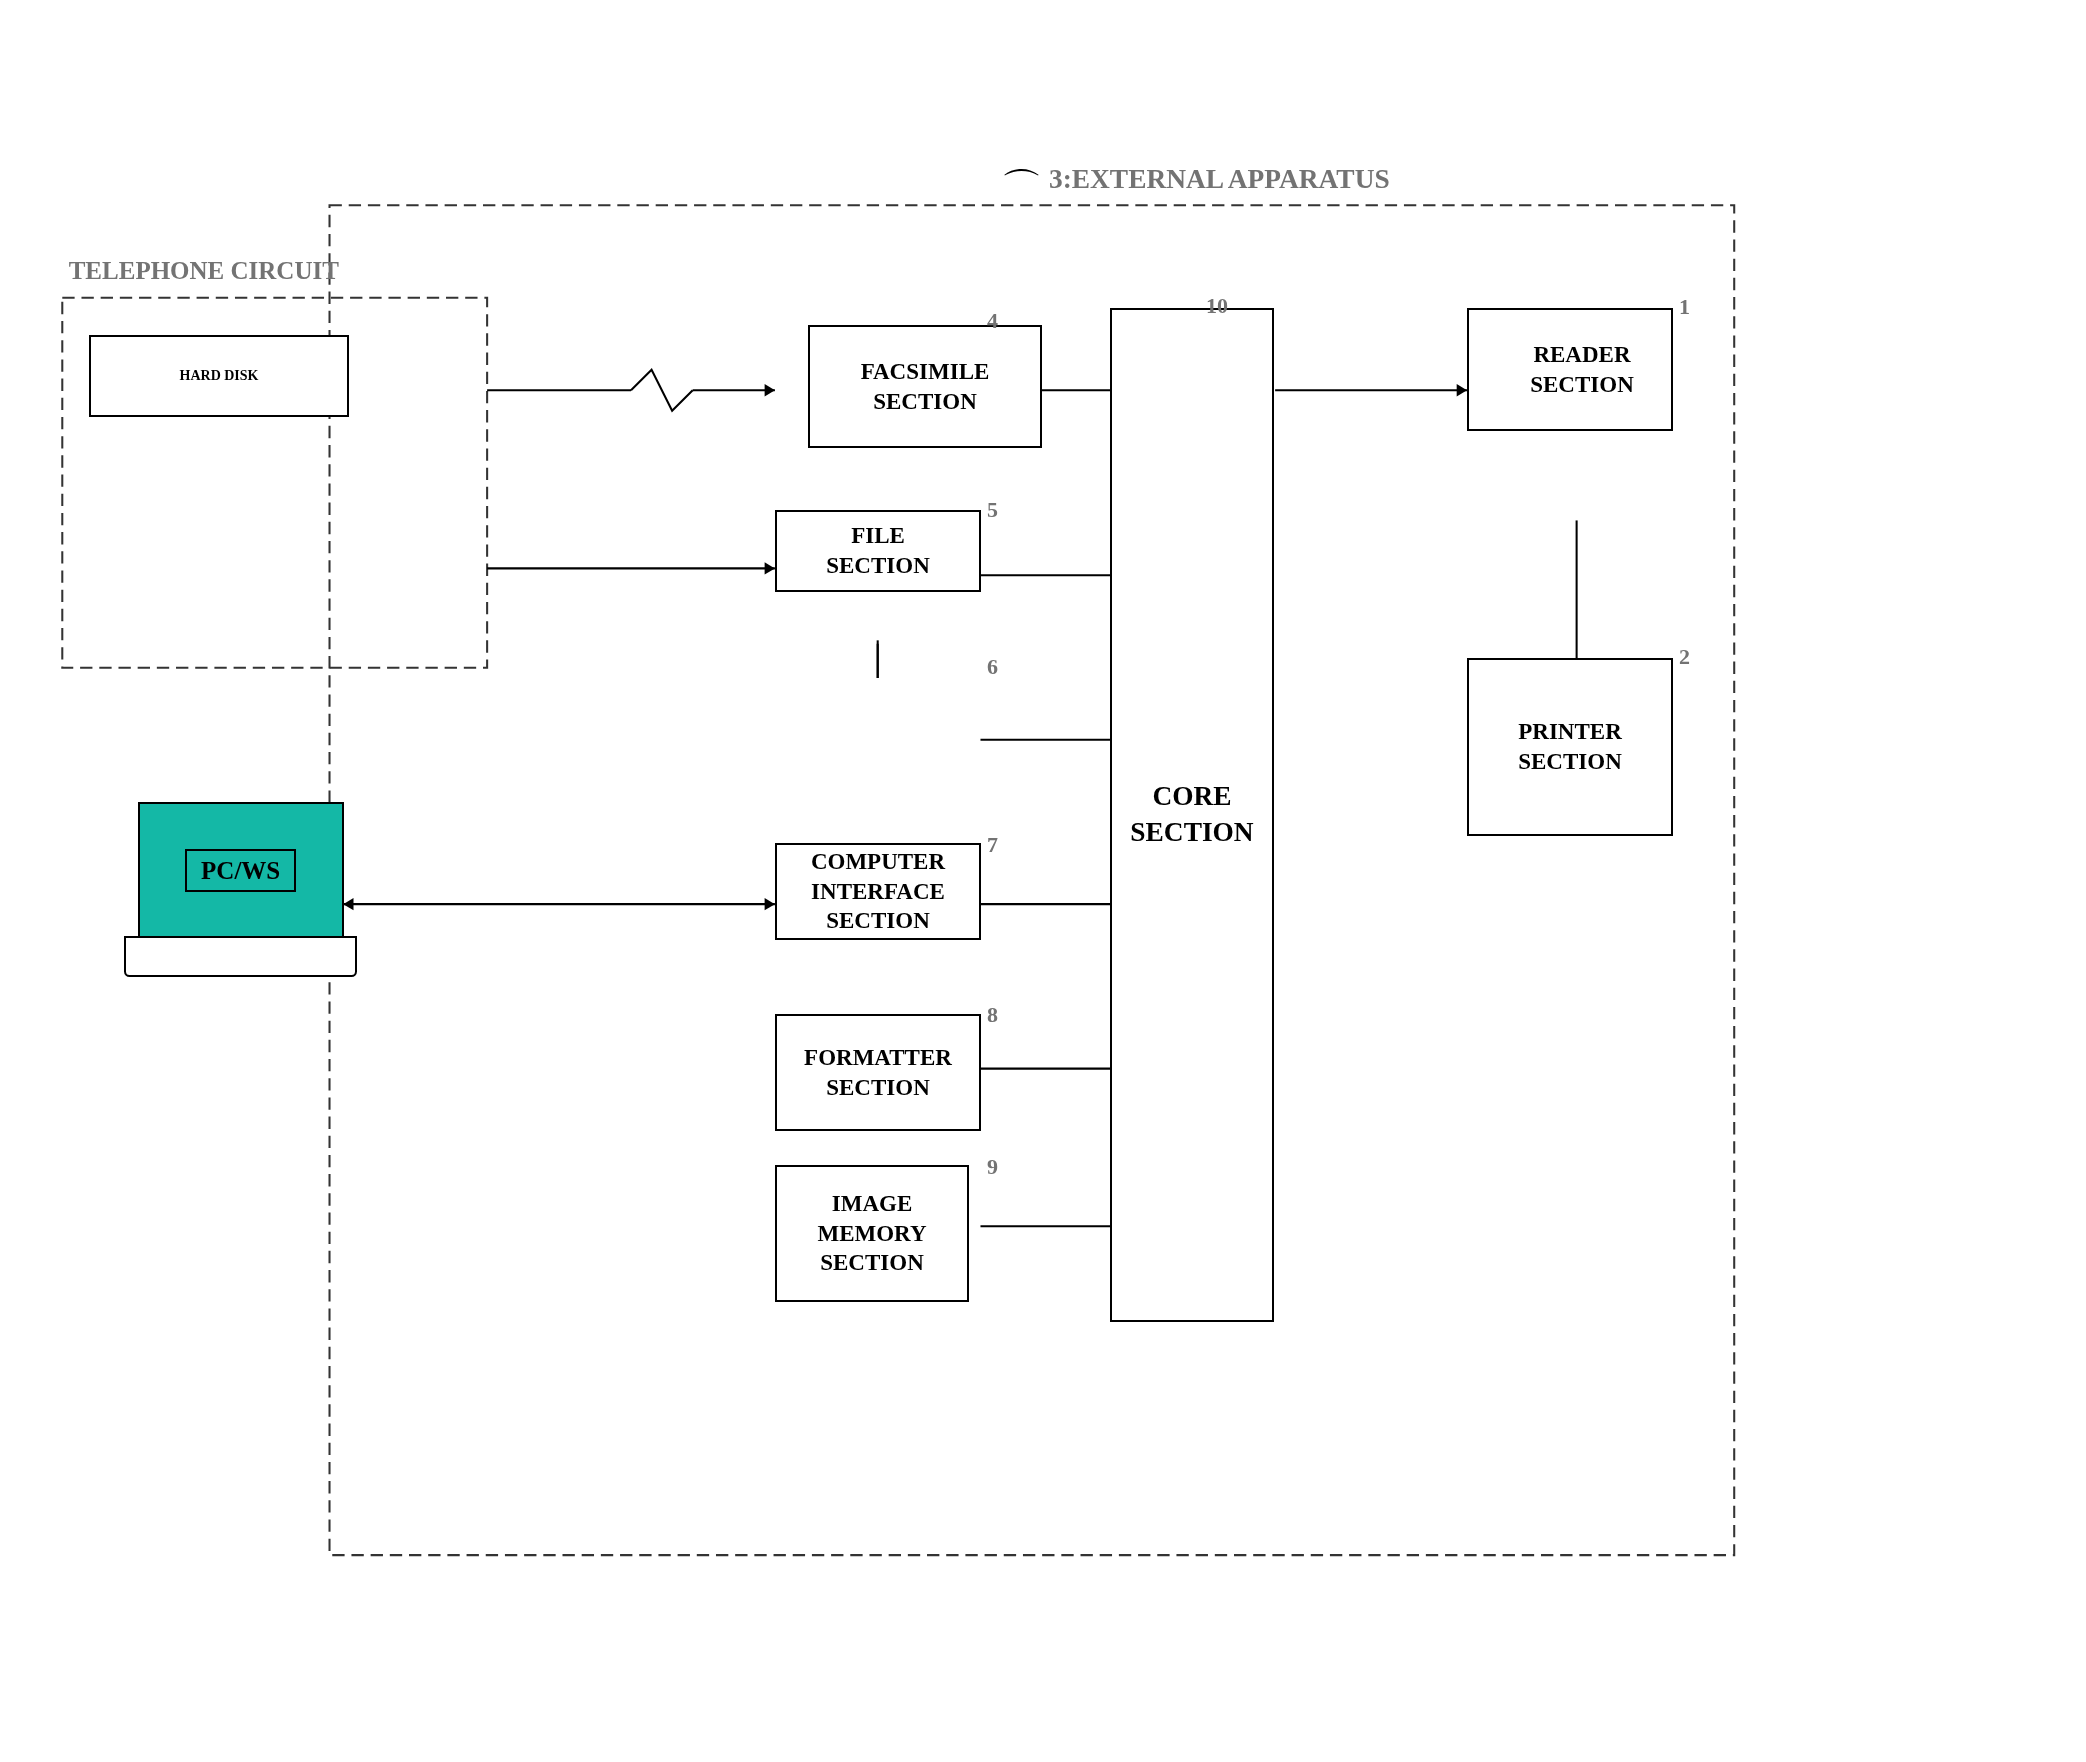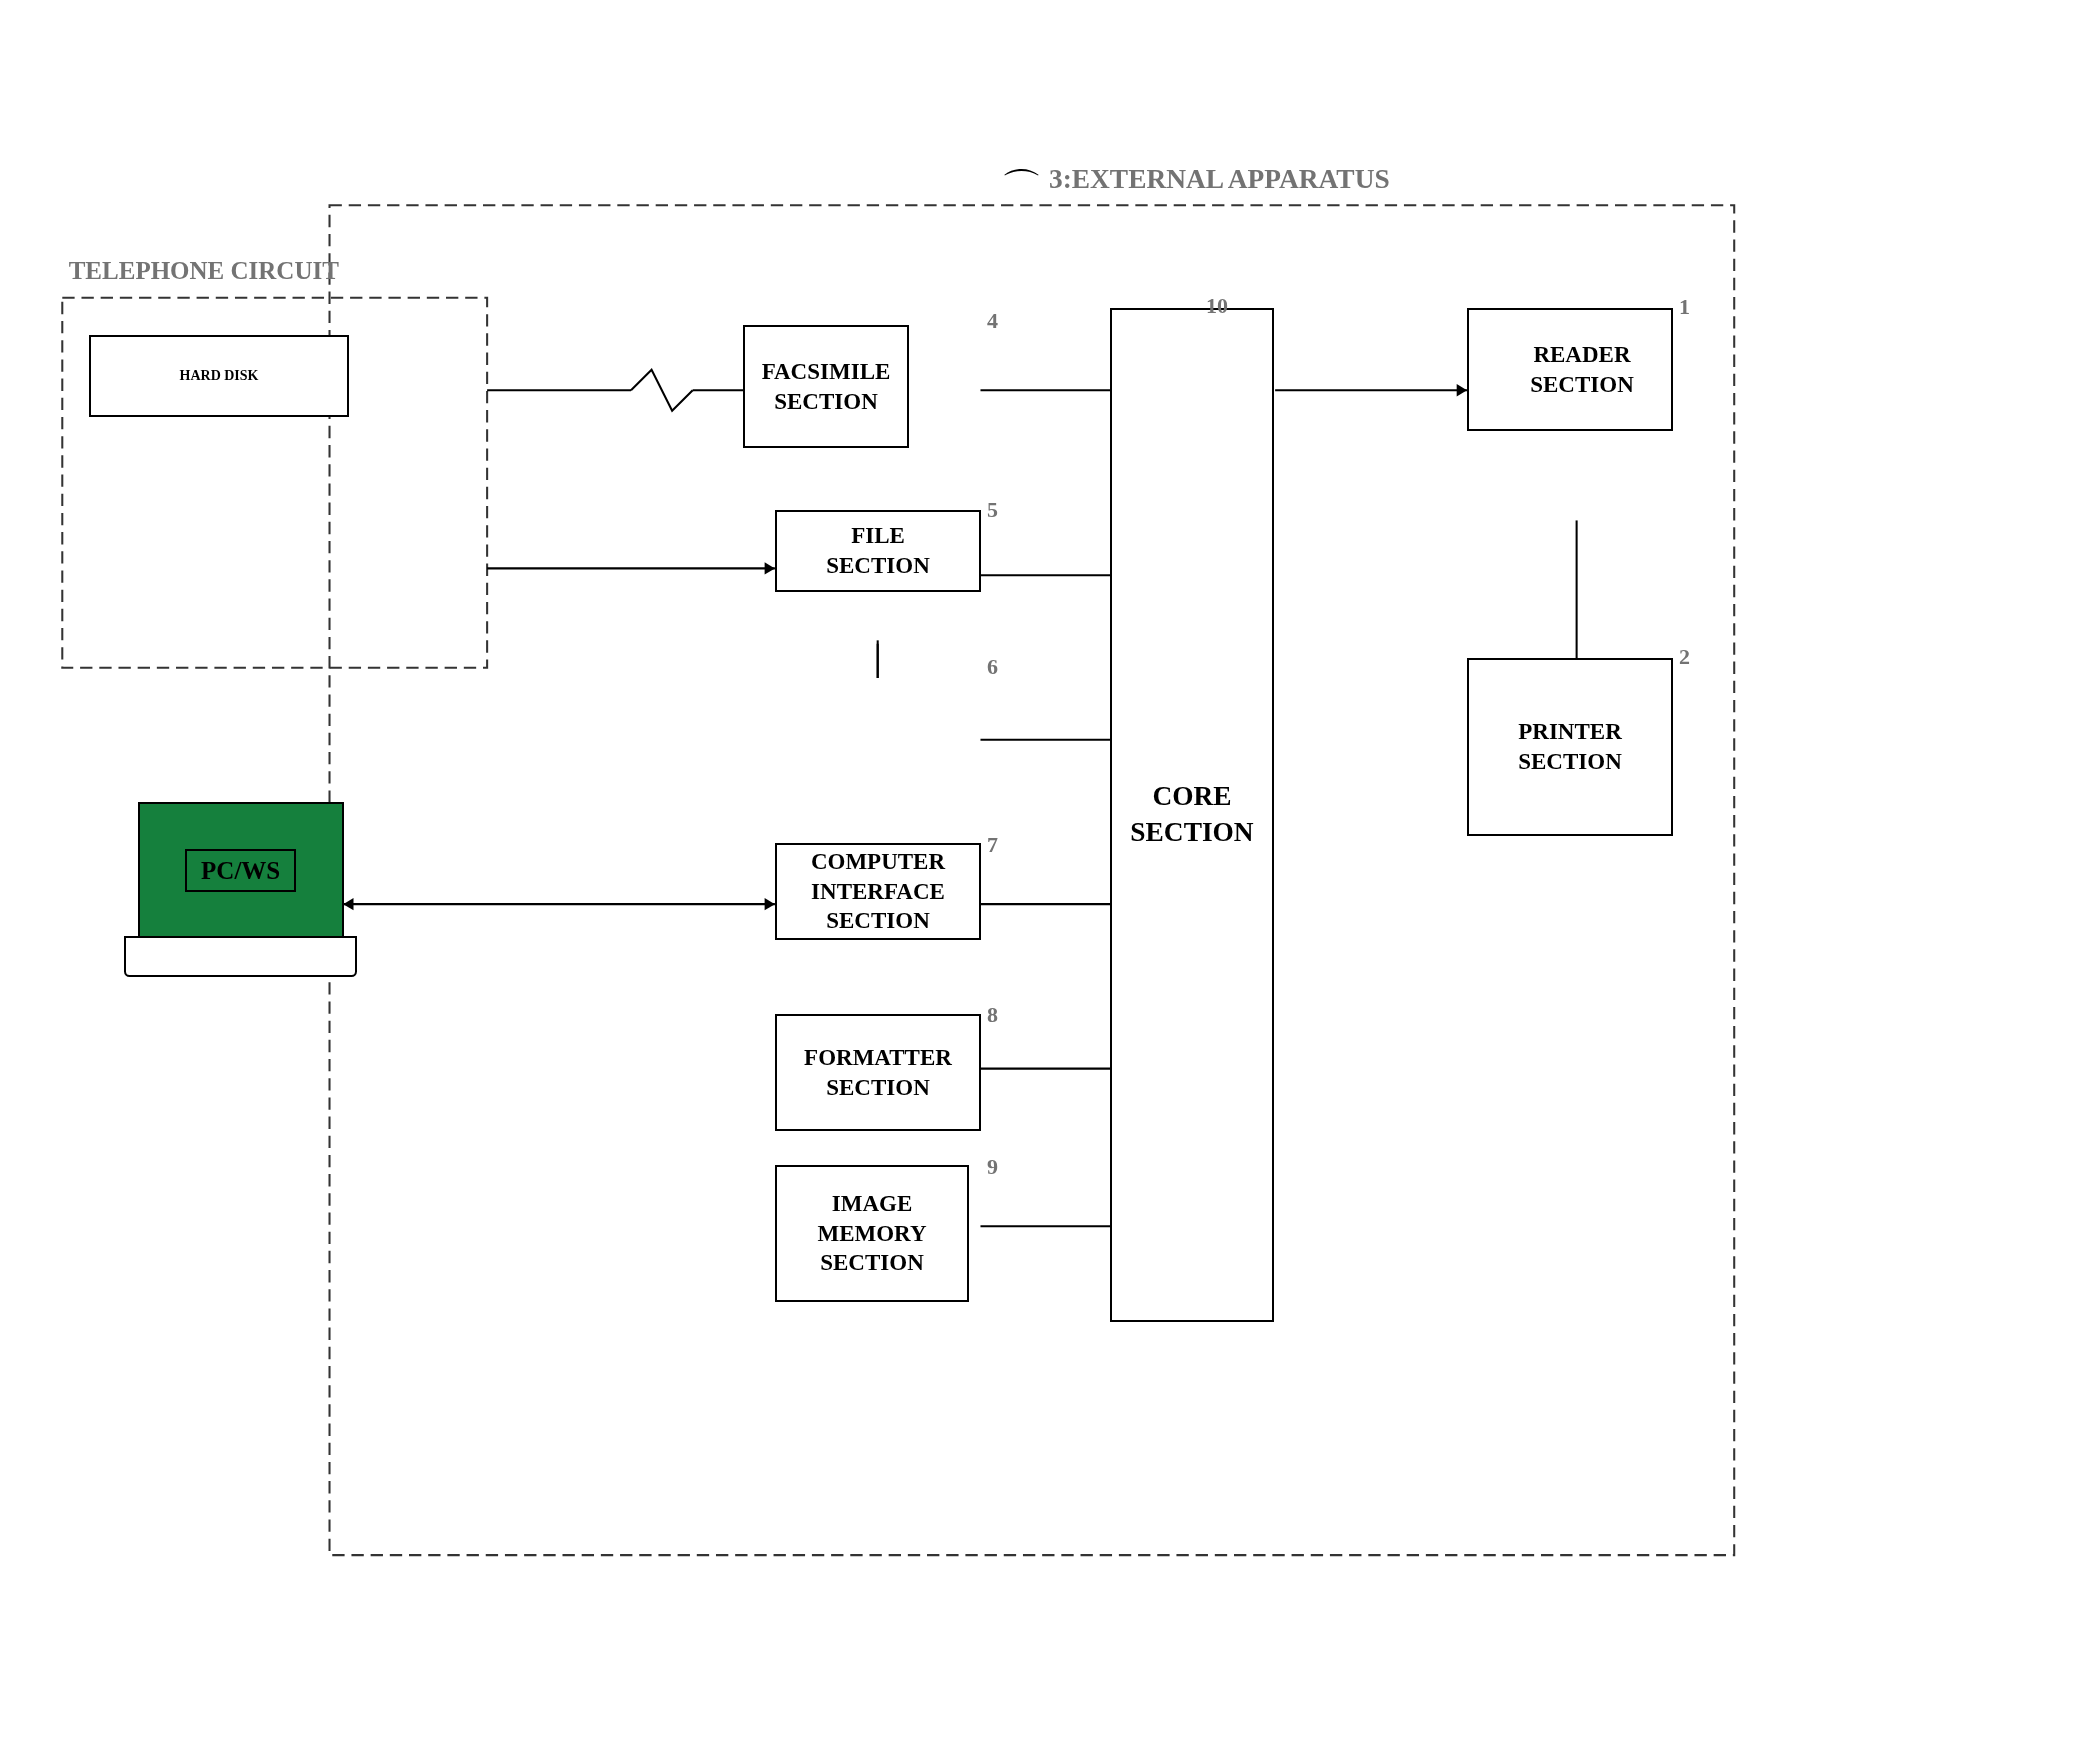--- a/index.html
+++ b/index.html
@@ -106,21 +106,21 @@
   </svg>
 
   <div class="label" style="top: 134px; left: 13.7px; font-size: 25px;">TELEPHONE CIRCUIT</div>
 
   <div class="section-box" style="top: 212px; left: 34px; width: 260px; height: 82px; font-size: 14px;">HARD DISK</div>
 
   <div class="label" style="top: 41px; left: 994px; font-size: 27.4px;">3:EXTERNAL APPARATUS</div>
 
   <div style="position:absolute; top: 38px; left: 946px; font-size: 41px; color:#000;">⌒</div>
 
-  <div class="section-box" style="top: 202px; left: 688px; width: 166px; height: 123px;">
+  <div class="section-box" style="top: 202px; left: 753px; width: 234px; height: 123px;">
     FACSIMILE<br>SECTION
   </div>
 
   <div class="label" style="top: 185px; left: 932px; font-size: 22px;">4</div>
 
   <div class="section-box" style="top: 387px; left: 720px; width: 206px; height: 82px;">
     FILE<br>SECTION
   </div>
 
   <div class="label" style="top: 374px; left: 932px; font-size: 22px;">5</div>
@@ -159,21 +159,21 @@
   <div class="label" style="top: 171px; left: 1624px; font-size: 22px;">1</div>
 
   <div class="section-box" style="top: 535px; left: 1412px; width: 206px; height: 178px;">
     PRINTER<br>SECTION
   </div>
 
   <div class="label" style="top: 521px; left: 1624px; font-size: 22px;">2</div>
 
   <div class="laptop-container" style="top: 679px; left: 69px; width: 233px; height: 192px;">
 
-    <div style="position:absolute; top:0; left:13.7px; width:206px; height:137px; border: 2.7px solid #000; background:#15803d; display:flex; align-items:center; justify-content:center;">
+    <div style="position:absolute; top:0; left:13.7px; width:206px; height:137px; border: 2.7px solid #000; background:#14b8a6; display:flex; align-items:center; justify-content:center;">
       <div style="border: 2.1px solid #000; padding: 5.5px 13.7px; font-size:25px; font-weight:bold;">PC/WS</div>
     </div>
 
     <div style="position:absolute; top:134px; left:0; width:233px; height:41px; border: 2.7px solid #000; background:#fff; border-radius: 0 0 5.5px 5.5px;"></div>
   </div>
 
 </div>
 
 
 </body></html>

